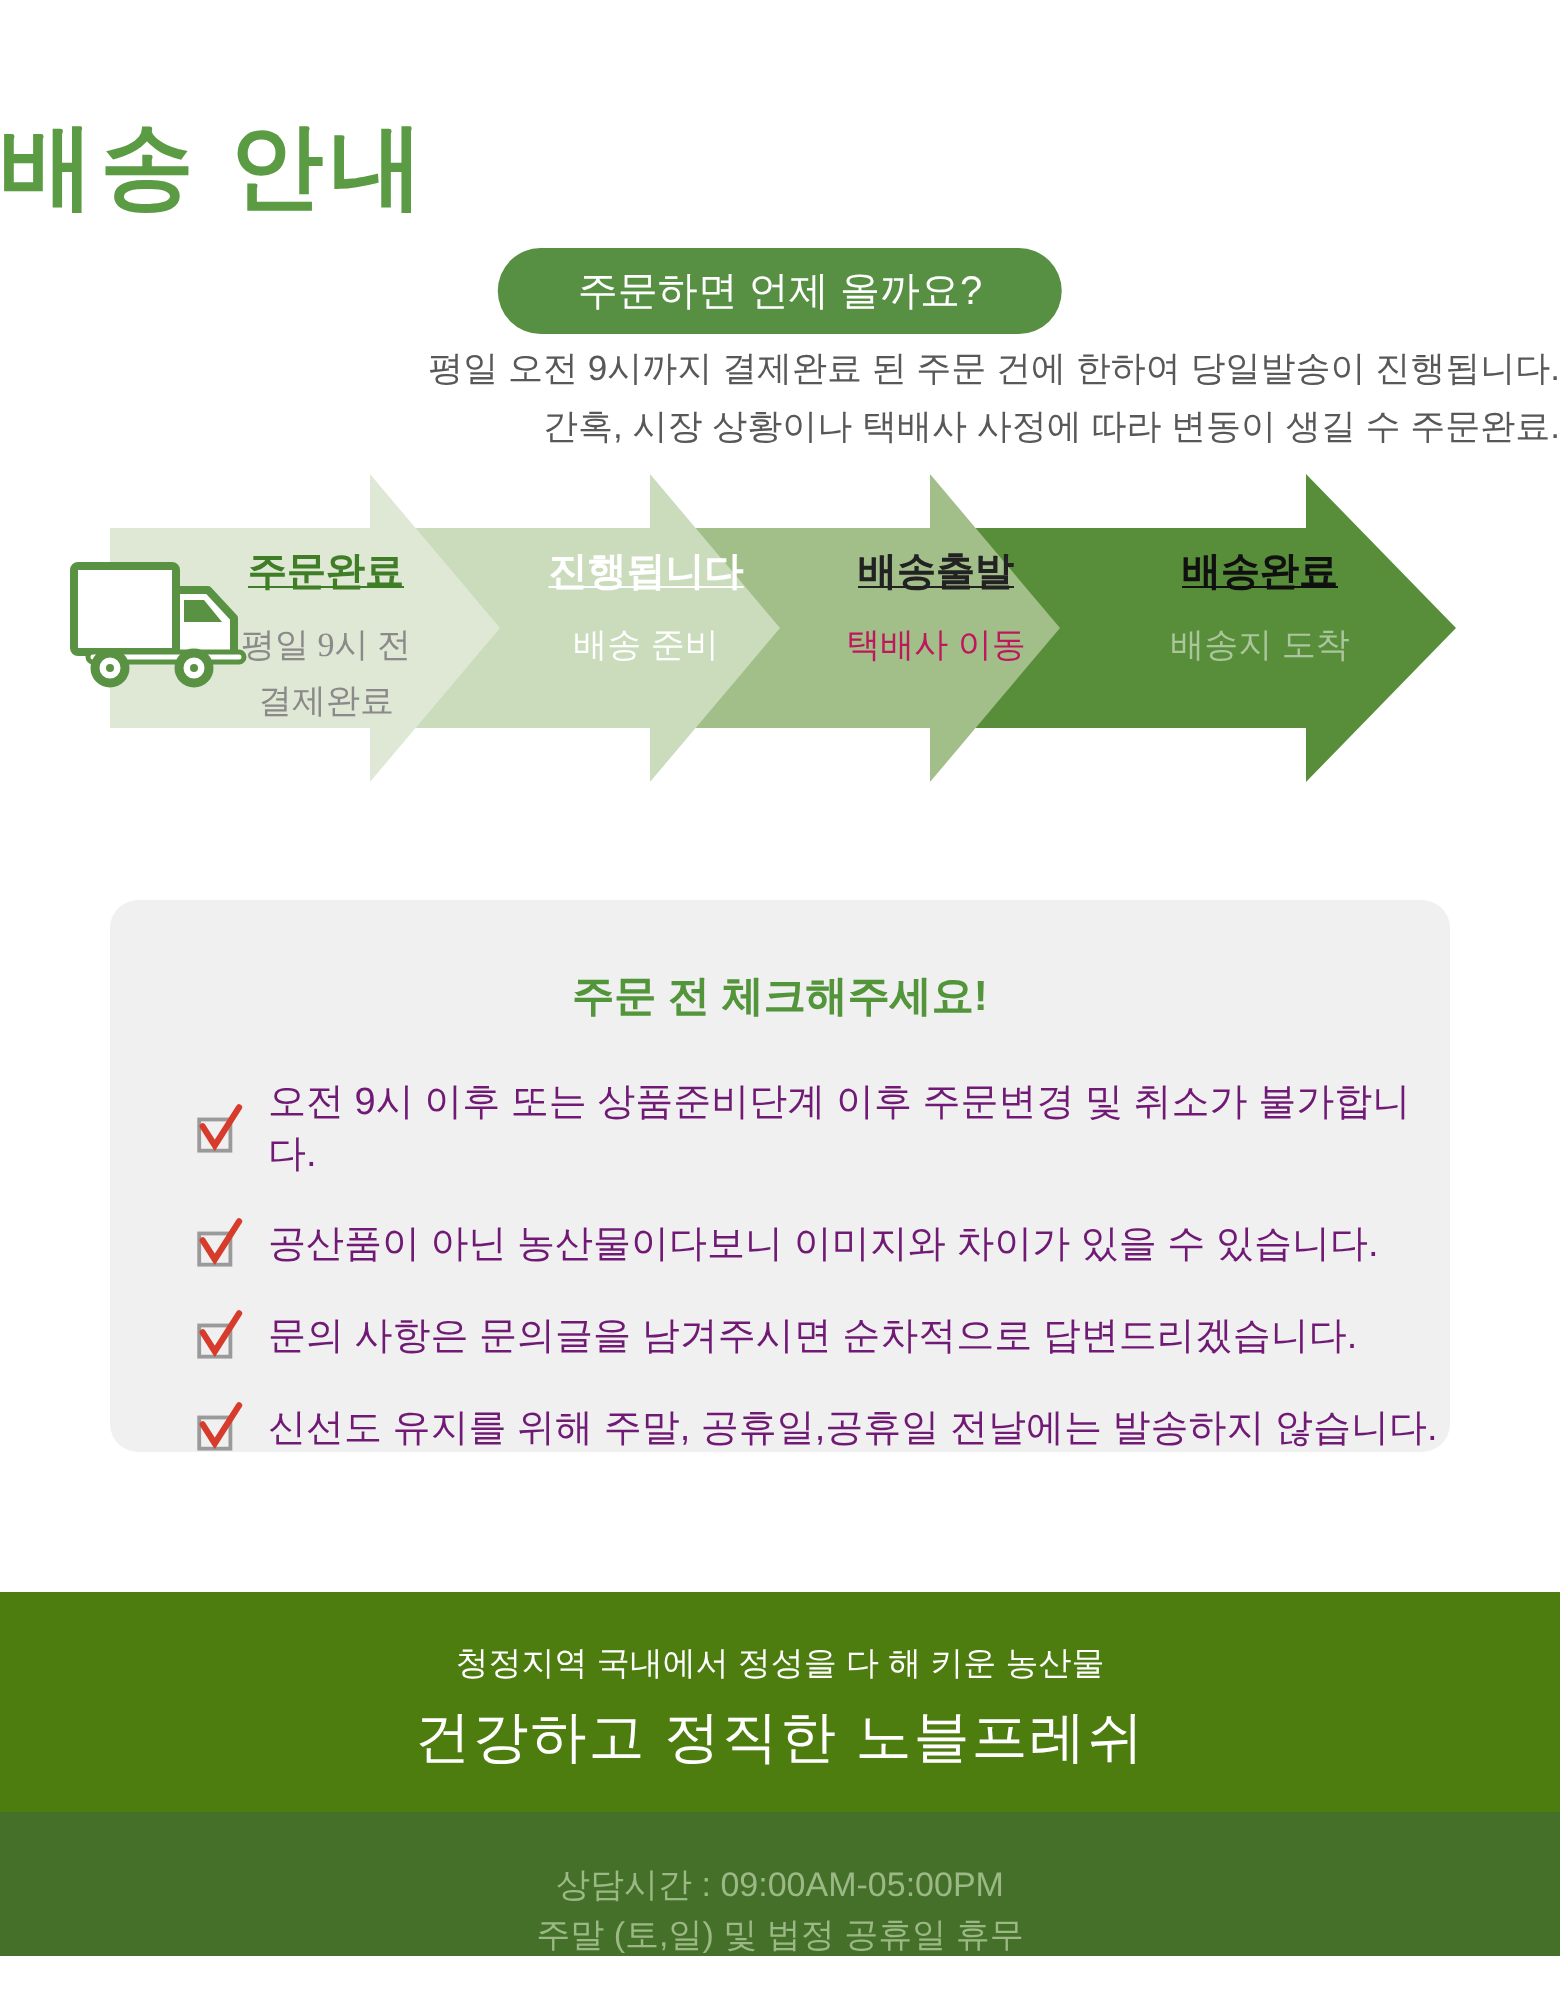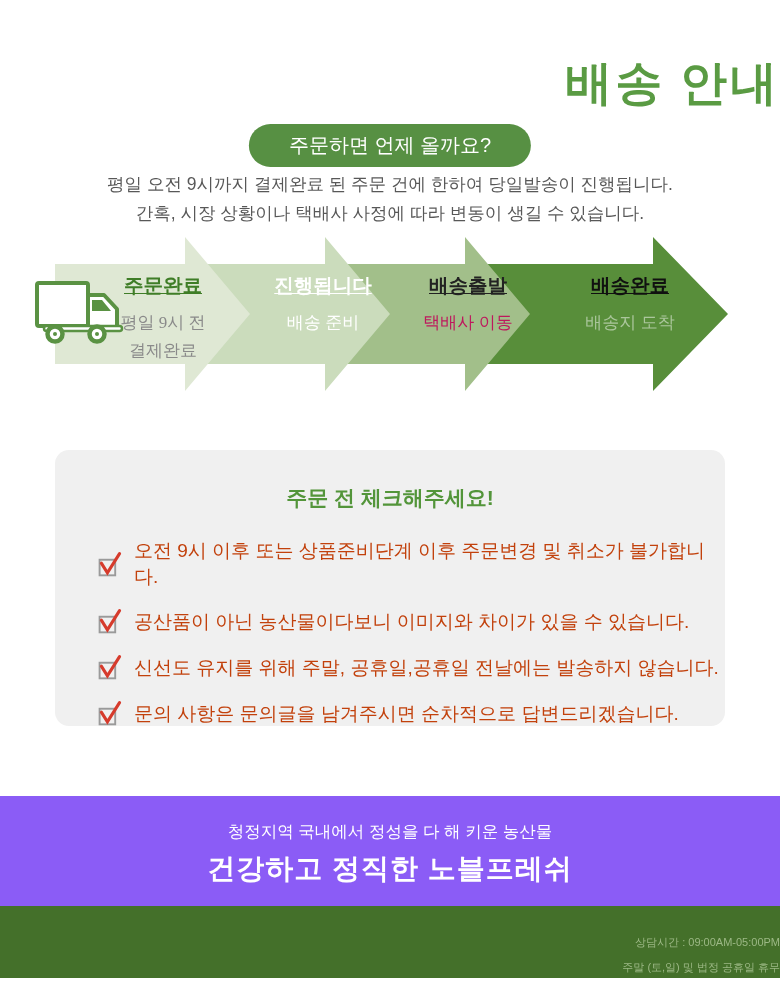--- a/index.html
+++ b/index.html
@@ -7,35 +7,35 @@
     position:relative;
     width:780px;height:998px;
     margin:0 auto;
     background:#ffffff;
     font-family:"Liberation Sans","DejaVu Sans",sans-serif;
     overflow:hidden;
   }
   
   .title{
     position:absolute;top:52px;left:0;width:780px;
-    text-align:right;
+    text-align:left;
     font-family:"Liberation Serif","DejaVu Serif",serif;
     font-size:47px;font-weight:600;letter-spacing:3px;
     color:#5a9b43;margin:0;
   }
   .pill{
     position:absolute;top:124px;left:50%;transform:translateX(-50%);
     background:#579043;color:#ffffff;
     font-size:20px;font-weight:normal;
     padding:8px 40px;border-radius:22px;
     white-space:nowrap;
   }
   .intro{
     position:absolute;top:170px;left:0;width:780px;
-    text-align:center;color:#585858;
+    text-align:right;color:#585858;
     font-size:17.5px;line-height:29px;
   }
   
   .flow{position:absolute;top:230px;left:0;width:780px;height:162px;}
   .flow svg.arrows{position:absolute;top:0;left:0;}
   .truck{position:absolute;top:50px;left:34px;width:96px;height:66px;}
   .step{
     position:absolute;top:42px;width:160px;text-align:center;
   }
   .step .step-title{font-size:19.5px;font-weight:bold;margin-bottom:10px;text-decoration:underline;}
@@ -49,47 +49,47 @@
     position:absolute;top:450px;left:55px;width:670px;height:276px;
     background:#f0f0f0;border-radius:14px;
   }
   .panel-heading{
     margin:34px 0 0 0;text-align:center;
     color:#53953a;font-size:21px;font-weight:bold;
   }
   .check-list{margin:26px 0 0 42px;padding:0;list-style:none;}
   .check-item{display:flex;align-items:center;margin-bottom:17px;}
   .check-item svg{flex:0 0 auto;margin-right:11px;}
-  .check-item .check-text{color:#c2410c;font-size:19px;}
+  .check-item .check-text{color:#701a75;font-size:19px;}
   
   .band1{
     position:absolute;top:796px;left:0;width:780px;height:110px;
-    background:#8b5cf6;text-align:center;color:#ffffff;
+    background:#4d7c0f;text-align:center;color:#ffffff;
   }
   .band1 .tagline{margin:25px 0 0 0;font-size:16.5px;}
-  .band1 .brand{margin:7px 0 0 0;font-size:28px;font-weight:bold;letter-spacing:1px;}
+  .band1 .brand{margin:7px 0 0 0;font-size:28px;font-weight:normal;letter-spacing:1px;}
   .band2{
     position:absolute;top:906px;left:0;width:780px;height:72px;
-    background:#44702a;text-align:right;color:#9cb885;
-    font-size:11px;line-height:25px;
+    background:#44702a;text-align:center;color:#9cb885;
+    font-size:17px;line-height:25px;
   }
   .band2 .hours{margin-top:24px;}
 </style>
 </head>
 <body>
 
 <div class="page">
 
   <h1 class="title">배송 안내</h1>
 
   <div class="pill">주문하면 언제 올까요?</div>
 
   <div class="intro">
     <div>평일 오전 9시까지 결제완료 된 주문 건에 한하여 당일발송이 진행됩니다.</div>
-    <div>간혹, 시장 상황이나 택배사 사정에 따라 변동이 생길 수 있습니다.</div>
+    <div>간혹, 시장 상황이나 택배사 사정에 따라 변동이 생길 수 주문완료.</div>
   </div>
 
   <div class="flow">
     <svg class="arrows" width="780" height="162" viewBox="0 0 780 162">
 
       <polygon points="466,34 653,34 653,7 728,84 653,161 653,134 466,134" fill="#588e3a"></polygon>
       <polygon points="326,34 465,34 465,7 530,84 465,161 465,134 326,134" fill="#a2bf8a"></polygon>
       <polygon points="186,34 325,34 325,7 390,84 325,161 325,134 186,134" fill="#cbdcbc"></polygon>
       <polygon points="55,34 185,34 185,7 250,84 185,161 185,134 55,134" fill="#dfe8d4"></polygon>
     </svg>
@@ -139,28 +139,28 @@
           <rect x="3" y="11" width="18" height="18" fill="none" stroke="#9a9a9a" stroke-width="2.2"></rect>
           <path d="M5 15 L12 26 L26 4" fill="none" stroke="#d63b2c" stroke-width="3.6" stroke-linecap="round"></path>
         </svg>
         <span class="check-text">공산품이 아닌 농산물이다보니 이미지와 차이가 있을 수 있습니다.</span>
       </li>
       <li class="check-item">
         <svg width="26" height="29" viewBox="0 0 30 33">
           <rect x="3" y="11" width="18" height="18" fill="none" stroke="#9a9a9a" stroke-width="2.2"></rect>
           <path d="M5 15 L12 26 L26 4" fill="none" stroke="#d63b2c" stroke-width="3.6" stroke-linecap="round"></path>
         </svg>
-        <span class="check-text">신선도 유지를 위해 주말, 공휴일,공휴일 전날에는 발송하지 않습니다.</span>
+        <span class="check-text">문의 사항은 문의글을 남겨주시면 순차적으로 답변드리겠습니다.</span>
       </li>
       <li class="check-item">
         <svg width="26" height="29" viewBox="0 0 30 33">
           <rect x="3" y="11" width="18" height="18" fill="none" stroke="#9a9a9a" stroke-width="2.2"></rect>
           <path d="M5 15 L12 26 L26 4" fill="none" stroke="#d63b2c" stroke-width="3.6" stroke-linecap="round"></path>
         </svg>
-        <span class="check-text">문의 사항은 문의글을 남겨주시면 순차적으로 답변드리겠습니다.</span>
+        <span class="check-text">신선도 유지를 위해 주말, 공휴일,공휴일 전날에는 발송하지 않습니다.</span>
       </li>
     </ul>
   </div>
 
   <div class="band1">
     <p class="tagline">청정지역 국내에서 정성을 다 해 키운 농산물</p>
     <p class="brand">건강하고 정직한 노블프레쉬</p>
   </div>
   <div class="band2">
     <div class="hours">상담시간 : 09:00AM-05:00PM</div>

